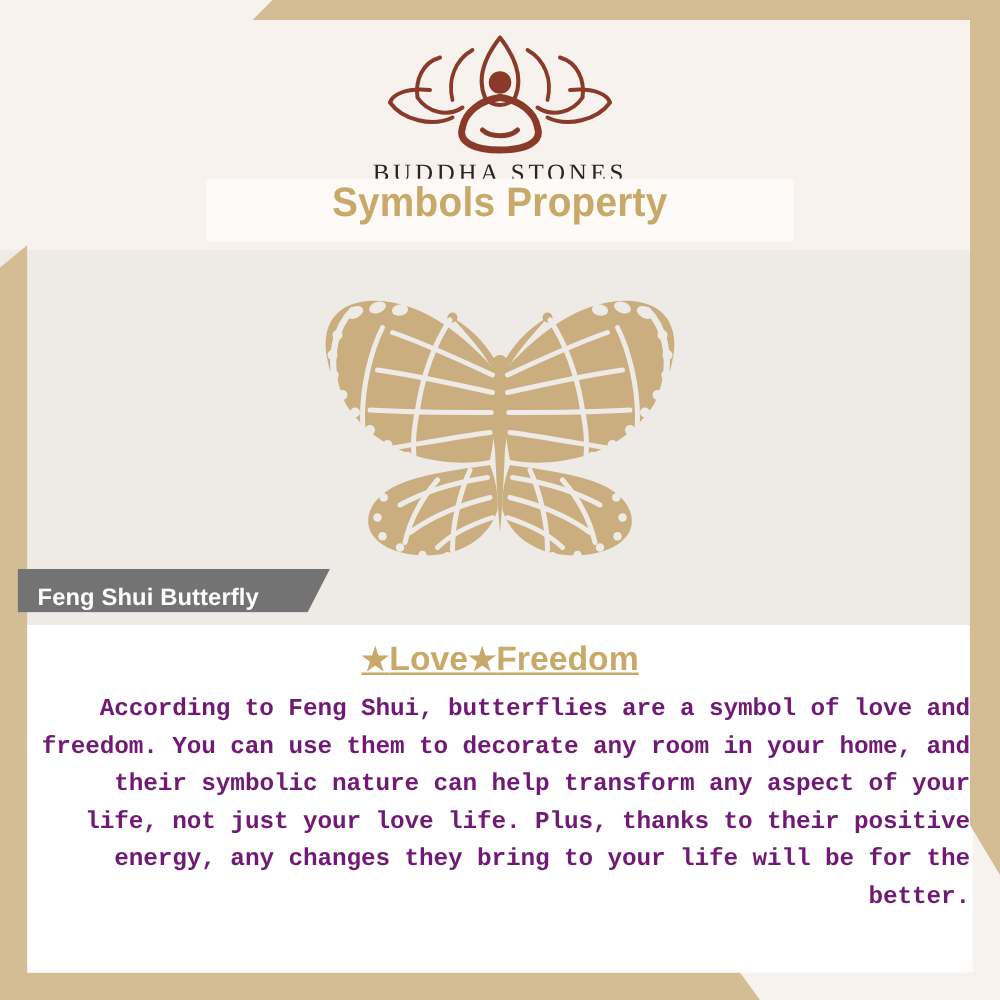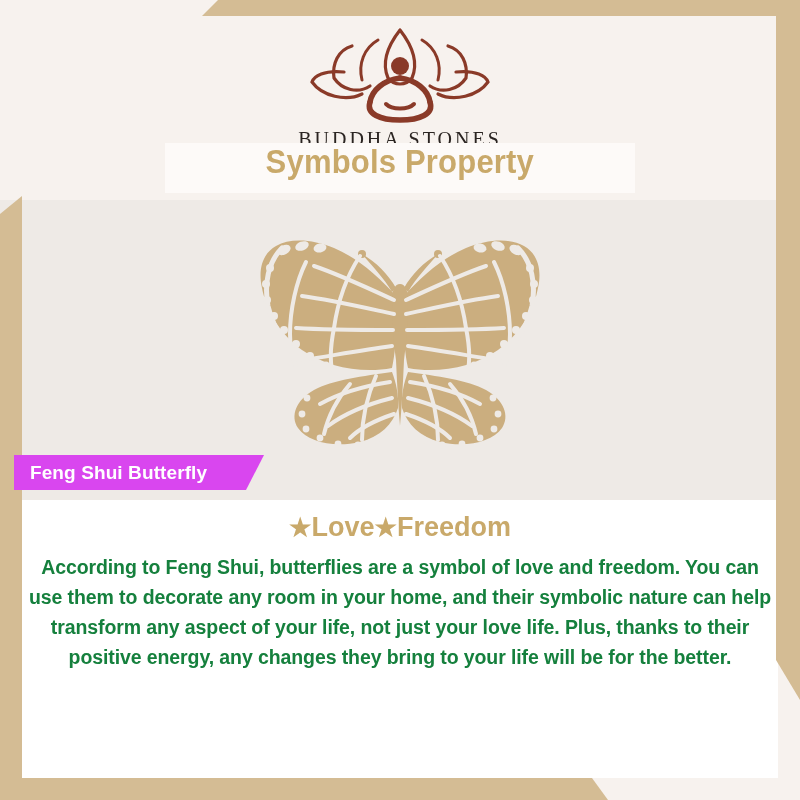--- a/index.html
+++ b/index.html
@@ -117,58 +117,60 @@
     left: 0; top: 226px;
     width: 800px;
     text-align: center;
   }
 
   
   .banner {
     position: absolute;
     left: 14px; top: 455px;
     width: 250px; height: 35px;
-    background: #d946ef;
+    background: #737373;
     clip-path: polygon(0 0, 250px 0, 232px 35px, 0 35px);
     display: flex;
-    align-items: center;
+    align-items: flex-end;
   }
   .banner-text {
     margin-left: 16px;
     font-size: 19px;
     font-weight: bold;
     color: #ffffff;
     white-space: nowrap;
     letter-spacing: 0.1px;
   }
 
   
   .headline {
     position: absolute;
     left: 0; top: 512px;
     width: 800px;
     text-align: center;
     font-size: 27px;
     font-weight: bold;
     color: #c9a96a;
     white-space: nowrap;
+    text-decoration: underline;
   }
   .headline .star { font-size: 25px; }
 
   
   .body-copy {
     position: absolute;
     left: 24px; top: 552px;
     width: 752px;
     font-size: 19.5px;
     font-weight: bold;
     line-height: 30px;
-    color: #15803d;
-    text-align: center;
+    color: #701a75;
+    text-align: right;
     letter-spacing: -0.1px;
+    font-family: Liberation Mono, monospace;
   }
 </style>
 </head>
 <body>
 
 <div id="page">
 
   <div class="panel-upper"></div>
   <div class="panel-mid"></div>
   <div class="panel-lower"></div>

